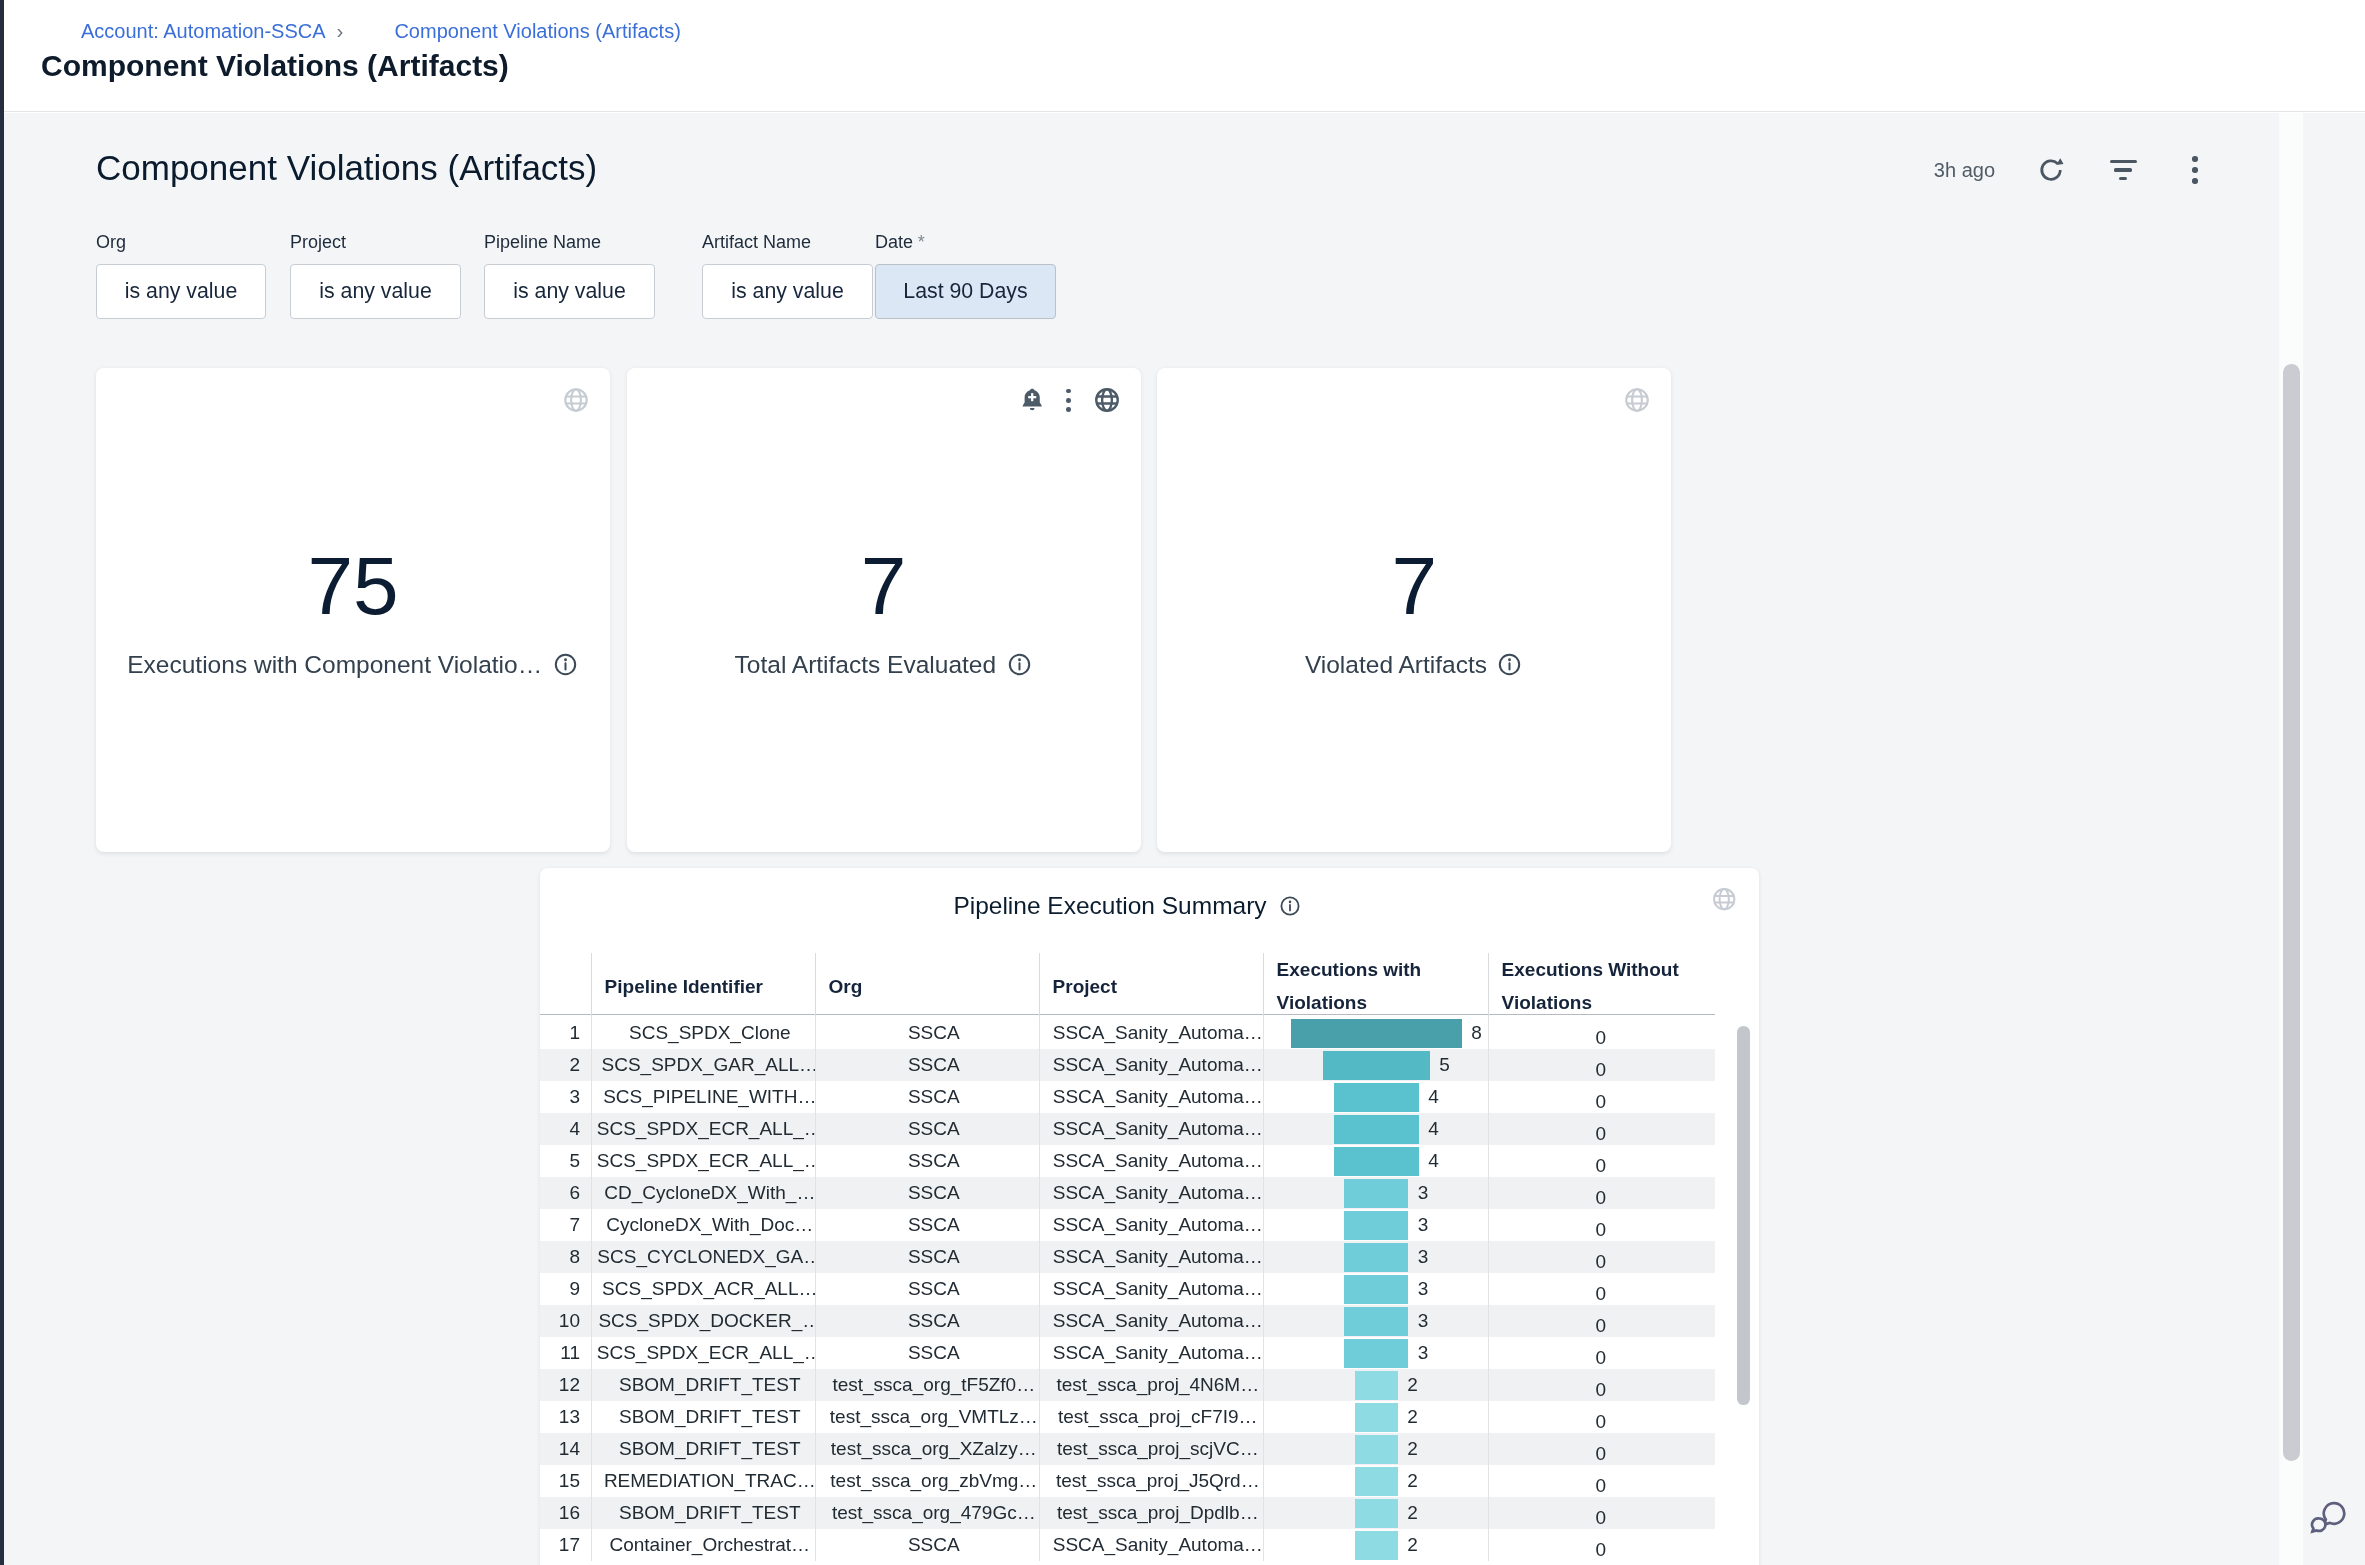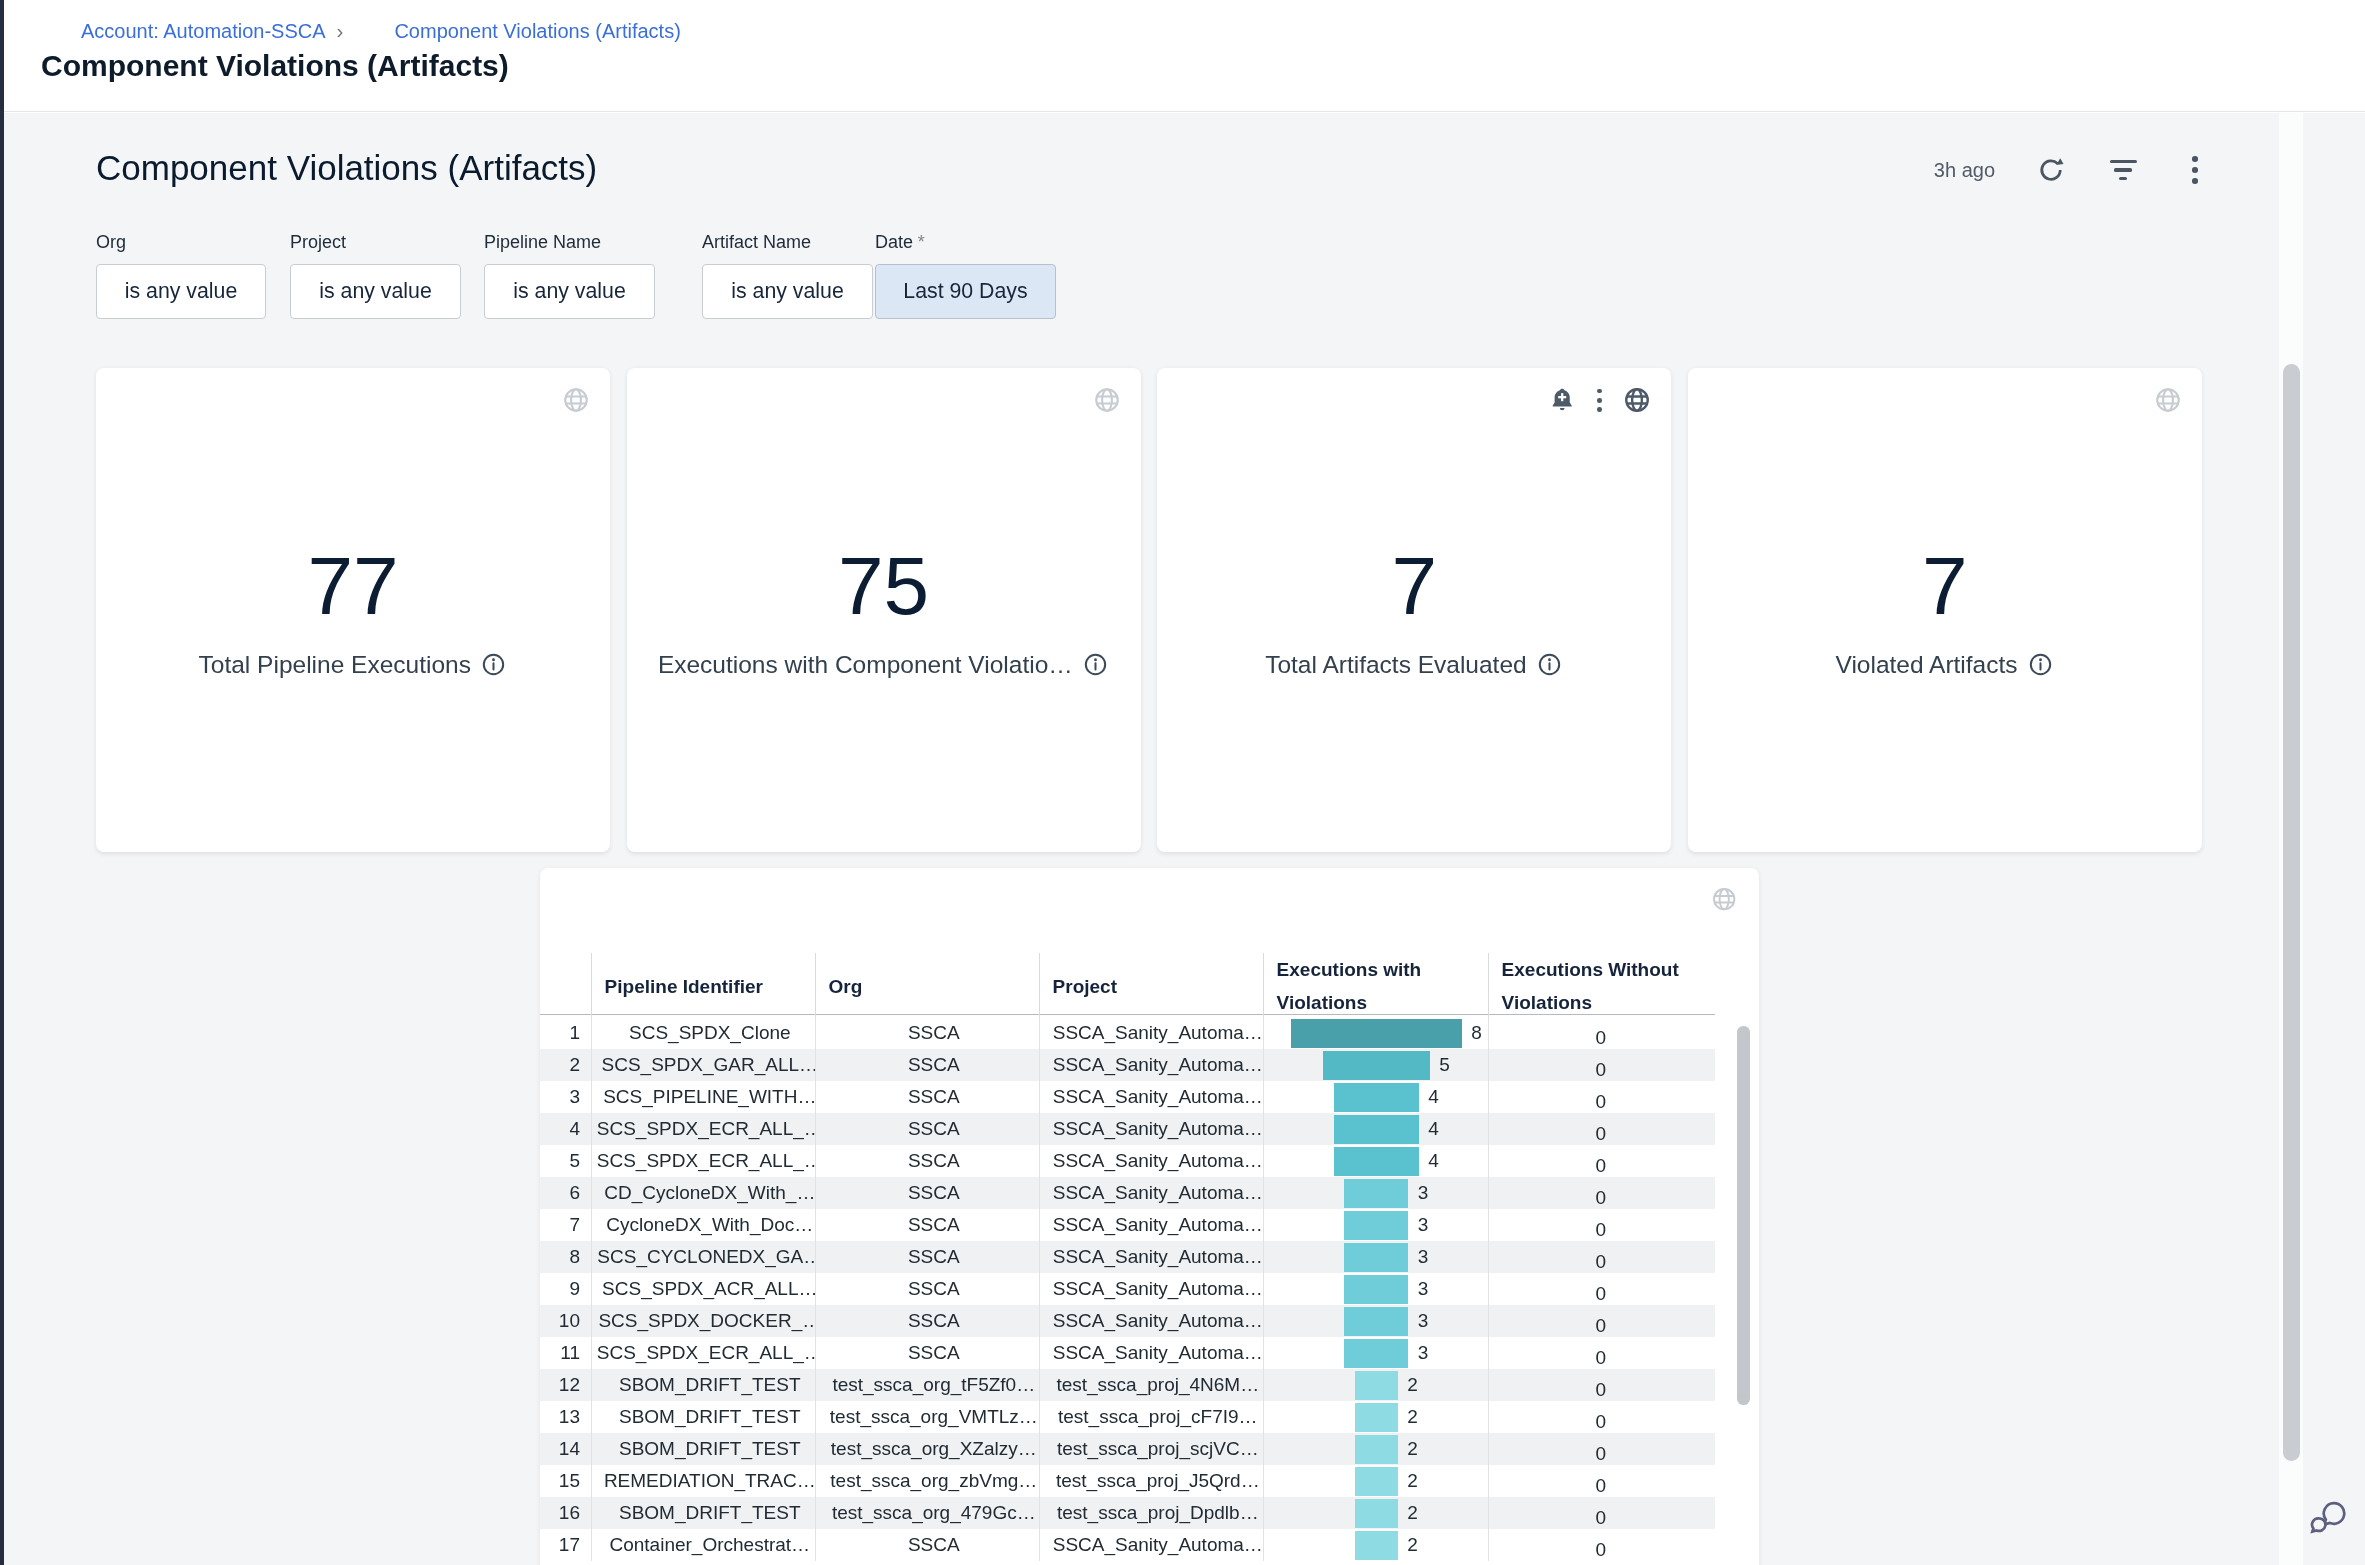--- a/index.html
+++ b/index.html
@@ -125,42 +125,20 @@
       <div class="chip" style="width:171px">is any value</div>
     </div>
     <div class="filter-block" style="left:871px">
       <div class="filter-label"><span>Date</span><span class="req">*</span></div>
       <div class="chip active" style="width:181px">Last 90 Days</div>
     </div>
   </div>
 
   <div class="cards-row">
 
-    <section class="stat-card">
-      <div class="card-icons">
-        <span class="muted-icon">
-          <svg width="30" height="30" viewBox="0 0 24 24" fill="none" stroke="currentColor" stroke-width="1.7">
-              <circle cx="12" cy="12" r="8.6"></circle>
-              <ellipse cx="12" cy="12" rx="3.9" ry="8.6"></ellipse>
-              <path d="M4 9.2h16M4 14.8h16"></path>
-            </svg>
-        </span>
-      </div>
-      <div class="stat-value">77</div>
-      <div class="stat-label">
-          <span>Total Pipeline Executions</span>
-        <span class="info-icon">
-            <svg width="27" height="27" viewBox="0 0 24 24" fill="none" stroke="currentColor" stroke-width="1.8">
-              <circle cx="12" cy="12" r="8.6"></circle>
-              <path d="M12 11v5.4" stroke-linecap="round"></path>
-              <path d="M12 7.6v.4" stroke-linecap="round" stroke-width="2.4"></path>
-            </svg>
-          </span>
-      </div>
-    </section>
 
     <section class="stat-card">
       <div class="card-icons">
         <span class="muted-icon">
           <svg width="30" height="30" viewBox="0 0 24 24" fill="none" stroke="currentColor" stroke-width="1.7">
               <circle cx="12" cy="12" r="8.6"></circle>
               <ellipse cx="12" cy="12" rx="3.9" ry="8.6"></ellipse>
               <path d="M4 9.2h16M4 14.8h16"></path>
             </svg>
         </span>
@@ -241,20 +219,30 @@
   <section class="table-card">
     <div class="card-icons">
       <span class="muted-icon">
         <svg width="28.4" height="28.4" viewBox="0 0 24 24" fill="none" stroke="currentColor" stroke-width="1.7">
             <circle cx="12" cy="12" r="8.6"></circle>
             <ellipse cx="12" cy="12" rx="3.9" ry="8.6"></ellipse>
             <path d="M4 9.2h16M4 14.8h16"></path>
           </svg>
       </span>
     </div>
+    <div class="table-title">
+      <span>Pipeline Execution Summary</span>
+      <span class="info-icon">
+          <svg width="24" height="24" viewBox="0 0 24 24" fill="none" stroke="currentColor" stroke-width="1.8">
+            <circle cx="12" cy="12" r="8.6"></circle>
+            <path d="M12 11v5.4" stroke-linecap="round"></path>
+            <path d="M12 7.6v.4" stroke-linecap="round" stroke-width="2.4"></path>
+          </svg>
+        </span>
+    </div>
 
     <div class="thead tgrid">
       <div class="th"></div>
       <div class="th bl">
           <span>Pipeline Identifier</span>
         </div>
       <div class="th bl">
           <span>Org</span>
         </div>
       <div class="th bl">

